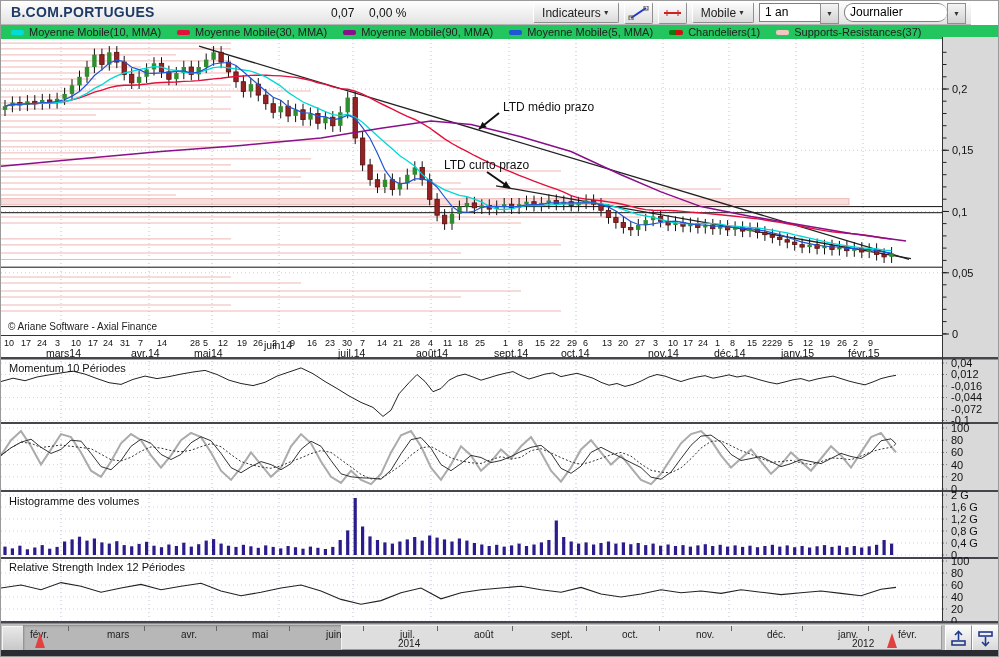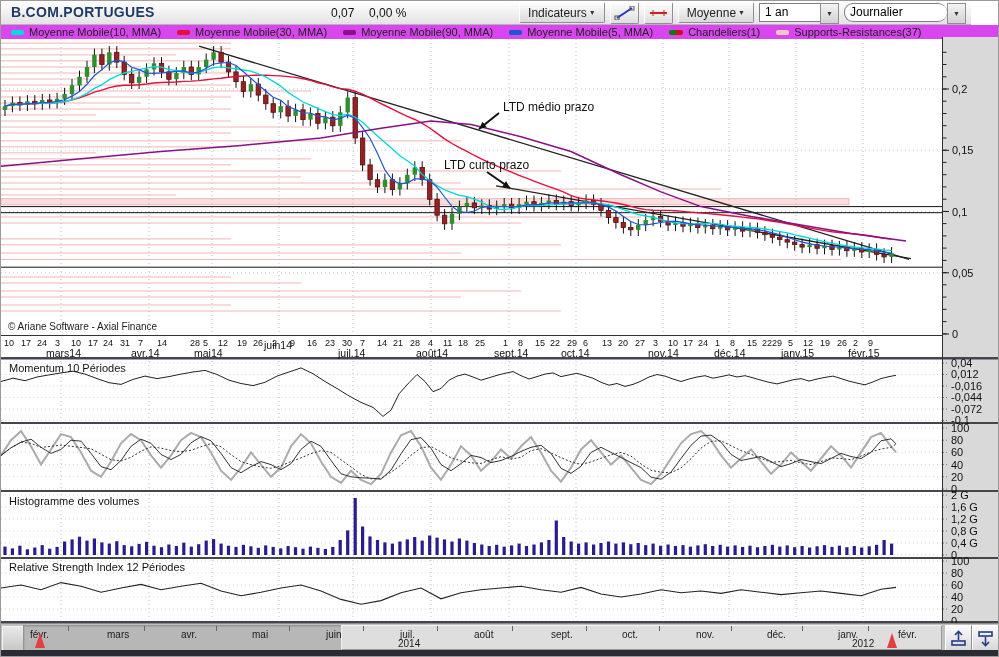--- a/index.html
+++ b/index.html
@@ -13,21 +13,21 @@
   .btn3d{display:inline-flex;align-items:center;gap:2px;height:19px;padding:0 8px;font-size:12px;color:#222;
          background:linear-gradient(#fcfcfc,#dadada);border:1px solid #8f8f8f;border-top-color:#fff;border-left-color:#fff;border-radius:2px;cursor:default;}
   .arrow-glyph{font-size:7px;color:#333;}
   .tool-btn{width:27px;height:20px;display:inline-flex;align-items:center;justify-content:center;
             background:linear-gradient(#fdfdfd,#dedede);border:1px solid #8f8f8f;border-top-color:#fff;border-left-color:#fff;border-radius:2px;}
   .combo{display:inline-flex;height:19px;}
   .combo .val{display:inline-block;min-width:50px;height:17px;line-height:17px;padding:0 5px;font-size:12px;background:#fff;border:1px solid #7f7f7f;border-right:none;}
   .combo .val.wide{min-width:92px;border-radius:9px;}
   .combo .drop{width:17px;height:19px;display:inline-flex;align-items:center;justify-content:center;background:linear-gradient(#f4f4f4,#d2d2d2);border:1px solid #8f8f8f;}
   
-  .legend-row{position:absolute;left:0;top:24px;width:999px;height:14px;background:#d946ef;display:flex;align-items:center;padding-left:10px;box-sizing:border-box;}
+  .legend-row{position:absolute;left:0;top:24px;width:999px;height:14px;background:#22c55e;display:flex;align-items:center;padding-left:10px;box-sizing:border-box;}
   .legend-item{display:inline-flex;align-items:center;margin-right:16px;font-size:11px;color:#222;white-space:nowrap;}
   .legend-swatch{display:inline-block;width:13px;height:5px;border-radius:2px;margin-right:5px;}
   .legend-swatch.duo{width:7px;margin-right:0;border-radius:2px 0 0 2px;}
   .legend-swatch.duo2{width:7px;margin-right:5px;border-radius:0 2px 2px 0;margin-left:0;}
   
   .gutter{position:absolute;left:942px;top:36px;width:57px;height:585px;background:#d9d9d9;}
   #cv{position:absolute;left:0;top:0;z-index:2;}
   .panel-title{position:absolute;z-index:3;font-size:11px;color:#111;white-space:nowrap;}
   .watermark{position:absolute;left:7px;top:320px;z-index:3;font-size:10px;color:#222;}
   .xlabels{position:absolute;left:0;top:0;z-index:3;}
@@ -67,21 +67,21 @@
         </svg>
       </span>
       <span class="tool-btn">
         <svg width="21" height="14">
           <line x1="2" y1="7" x2="19" y2="7" stroke="#cc2222" stroke-width="2"></line>
           <line x1="5" y1="4" x2="5" y2="10" stroke="#cc2222" stroke-width="1"></line>
           <line x1="16" y1="4" x2="16" y2="10" stroke="#cc2222" stroke-width="1"></line>
         </svg>
       </span>
       <span class="btn3d">
-        <span>Moyenne</span>
+        <span>Mobile</span>
         <span class="arrow-glyph">▼</span>
       </span>
       <span class="combo">
         <span class="val">1 an</span>
         <span class="drop">
             <span class="arrow-glyph">▼</span>
           </span>
       </span>
       <span class="combo">
         <span class="val wide">Journalier</span>

